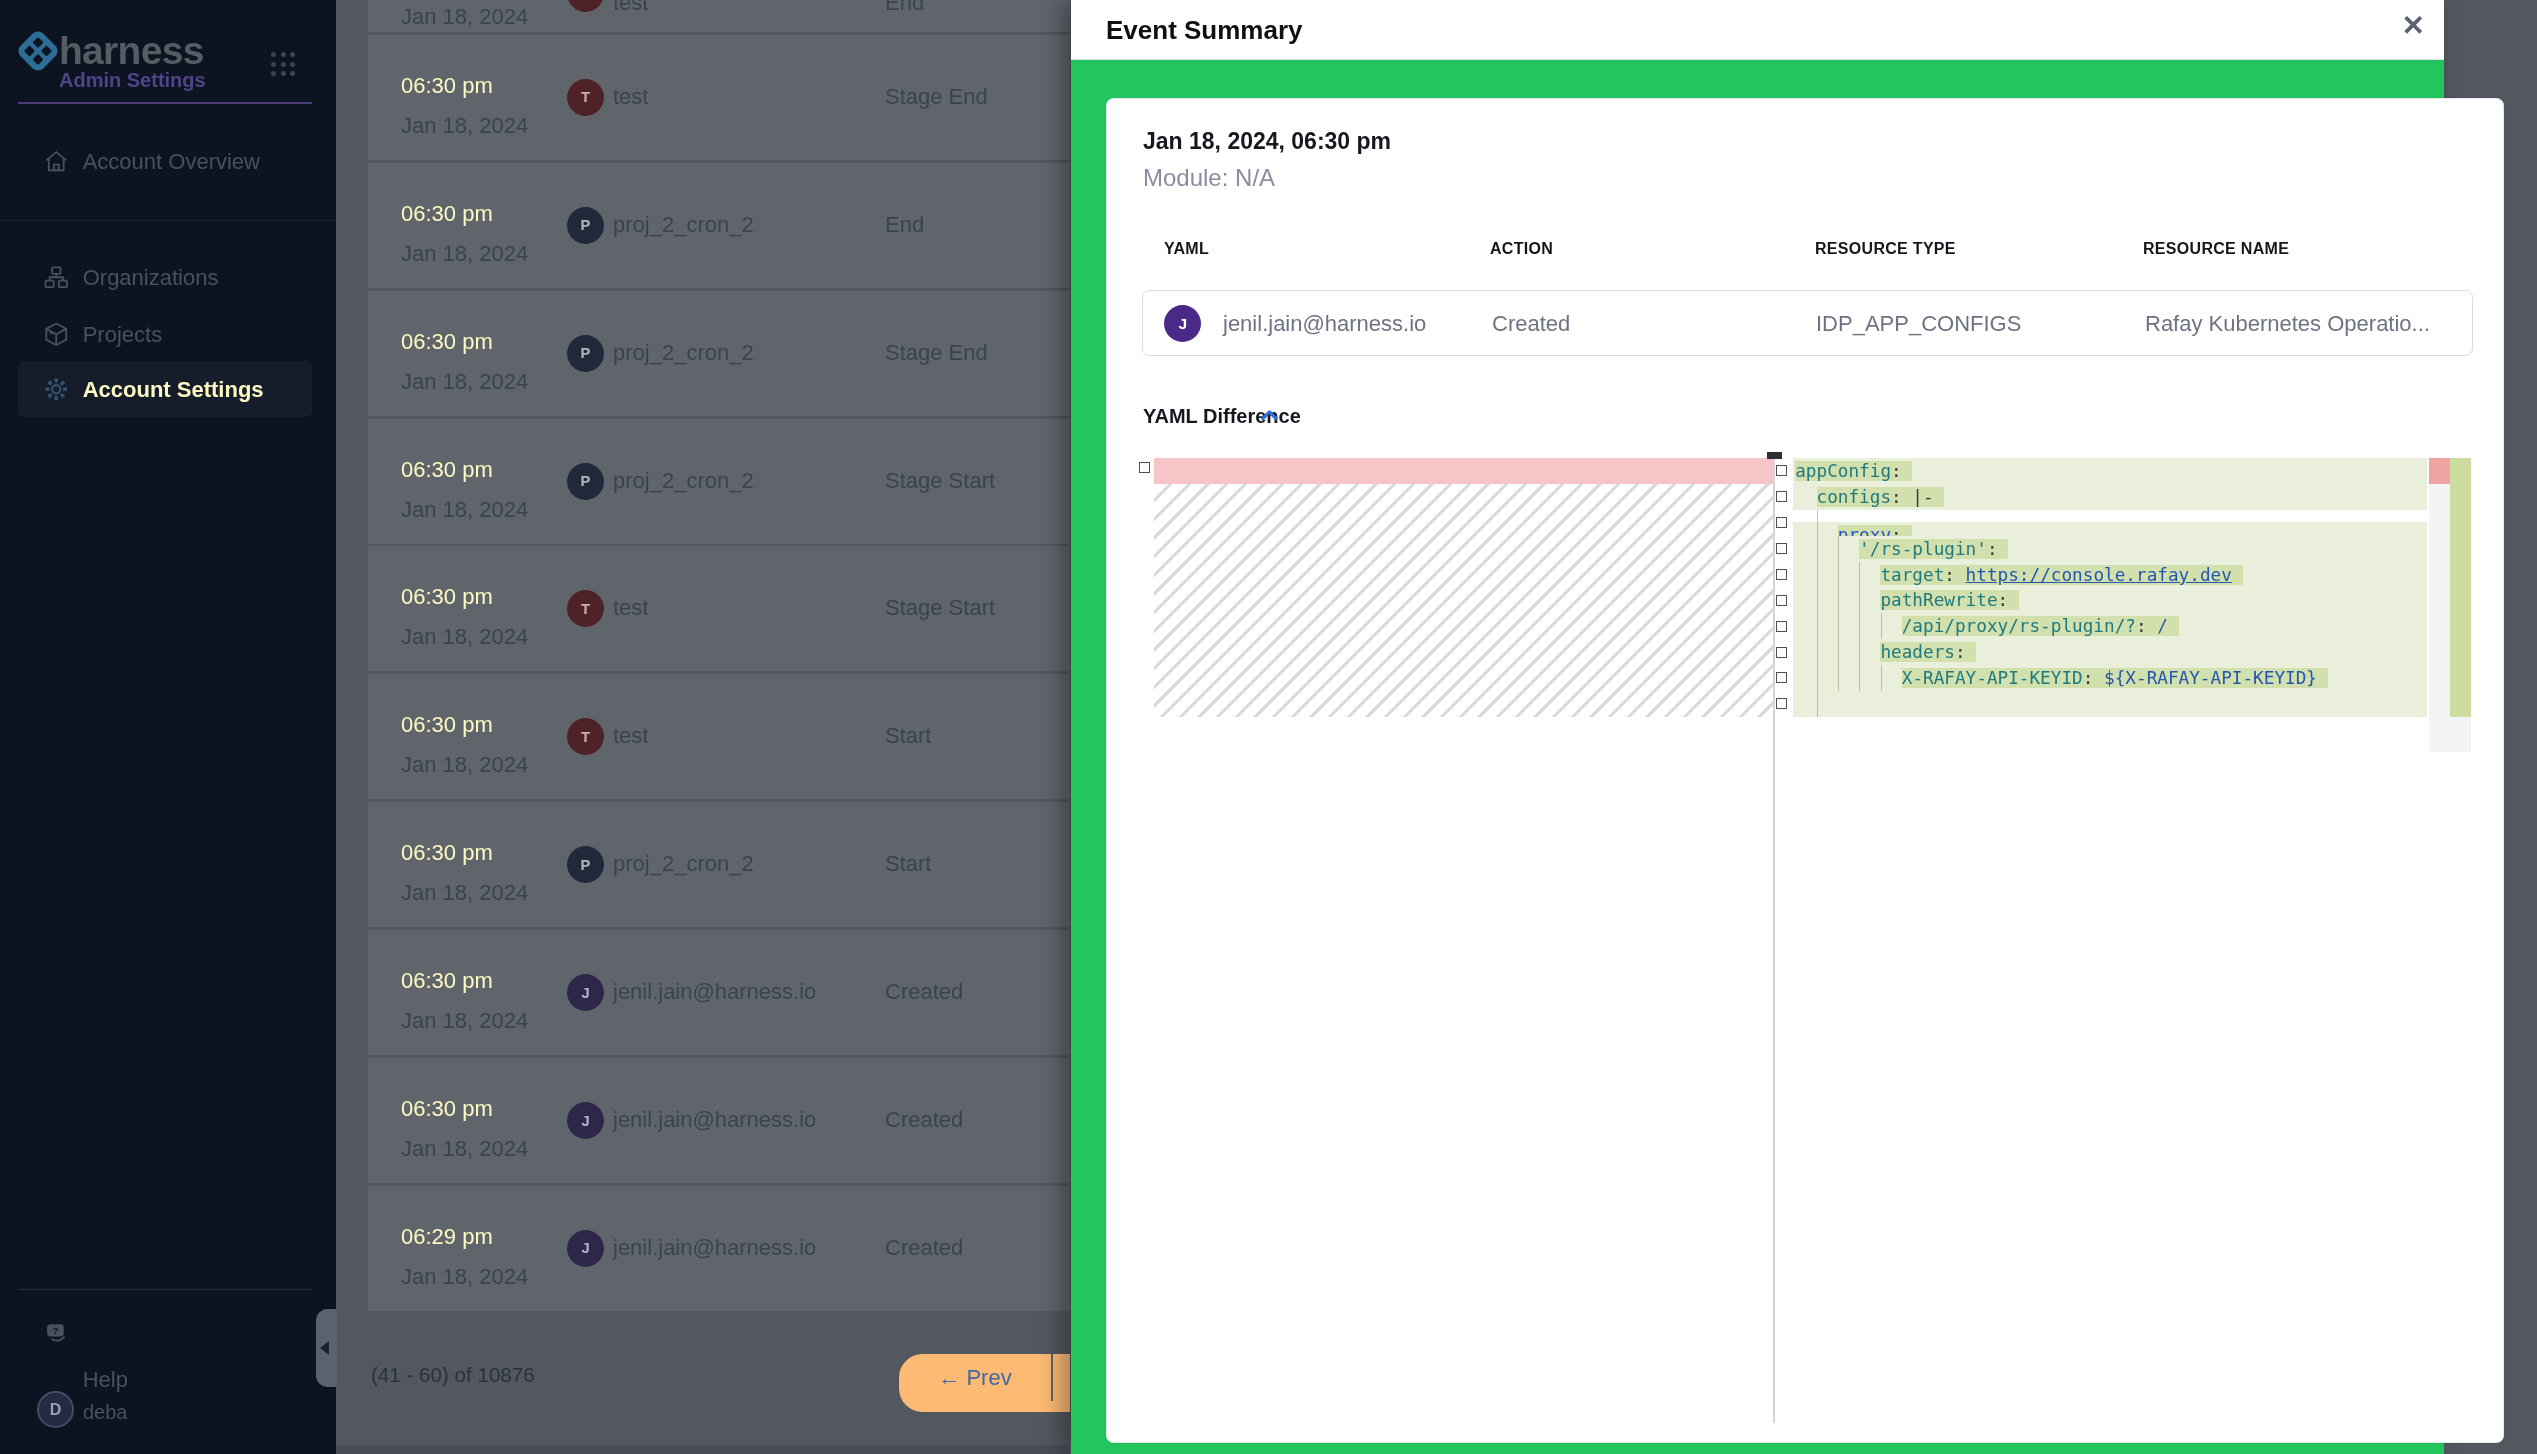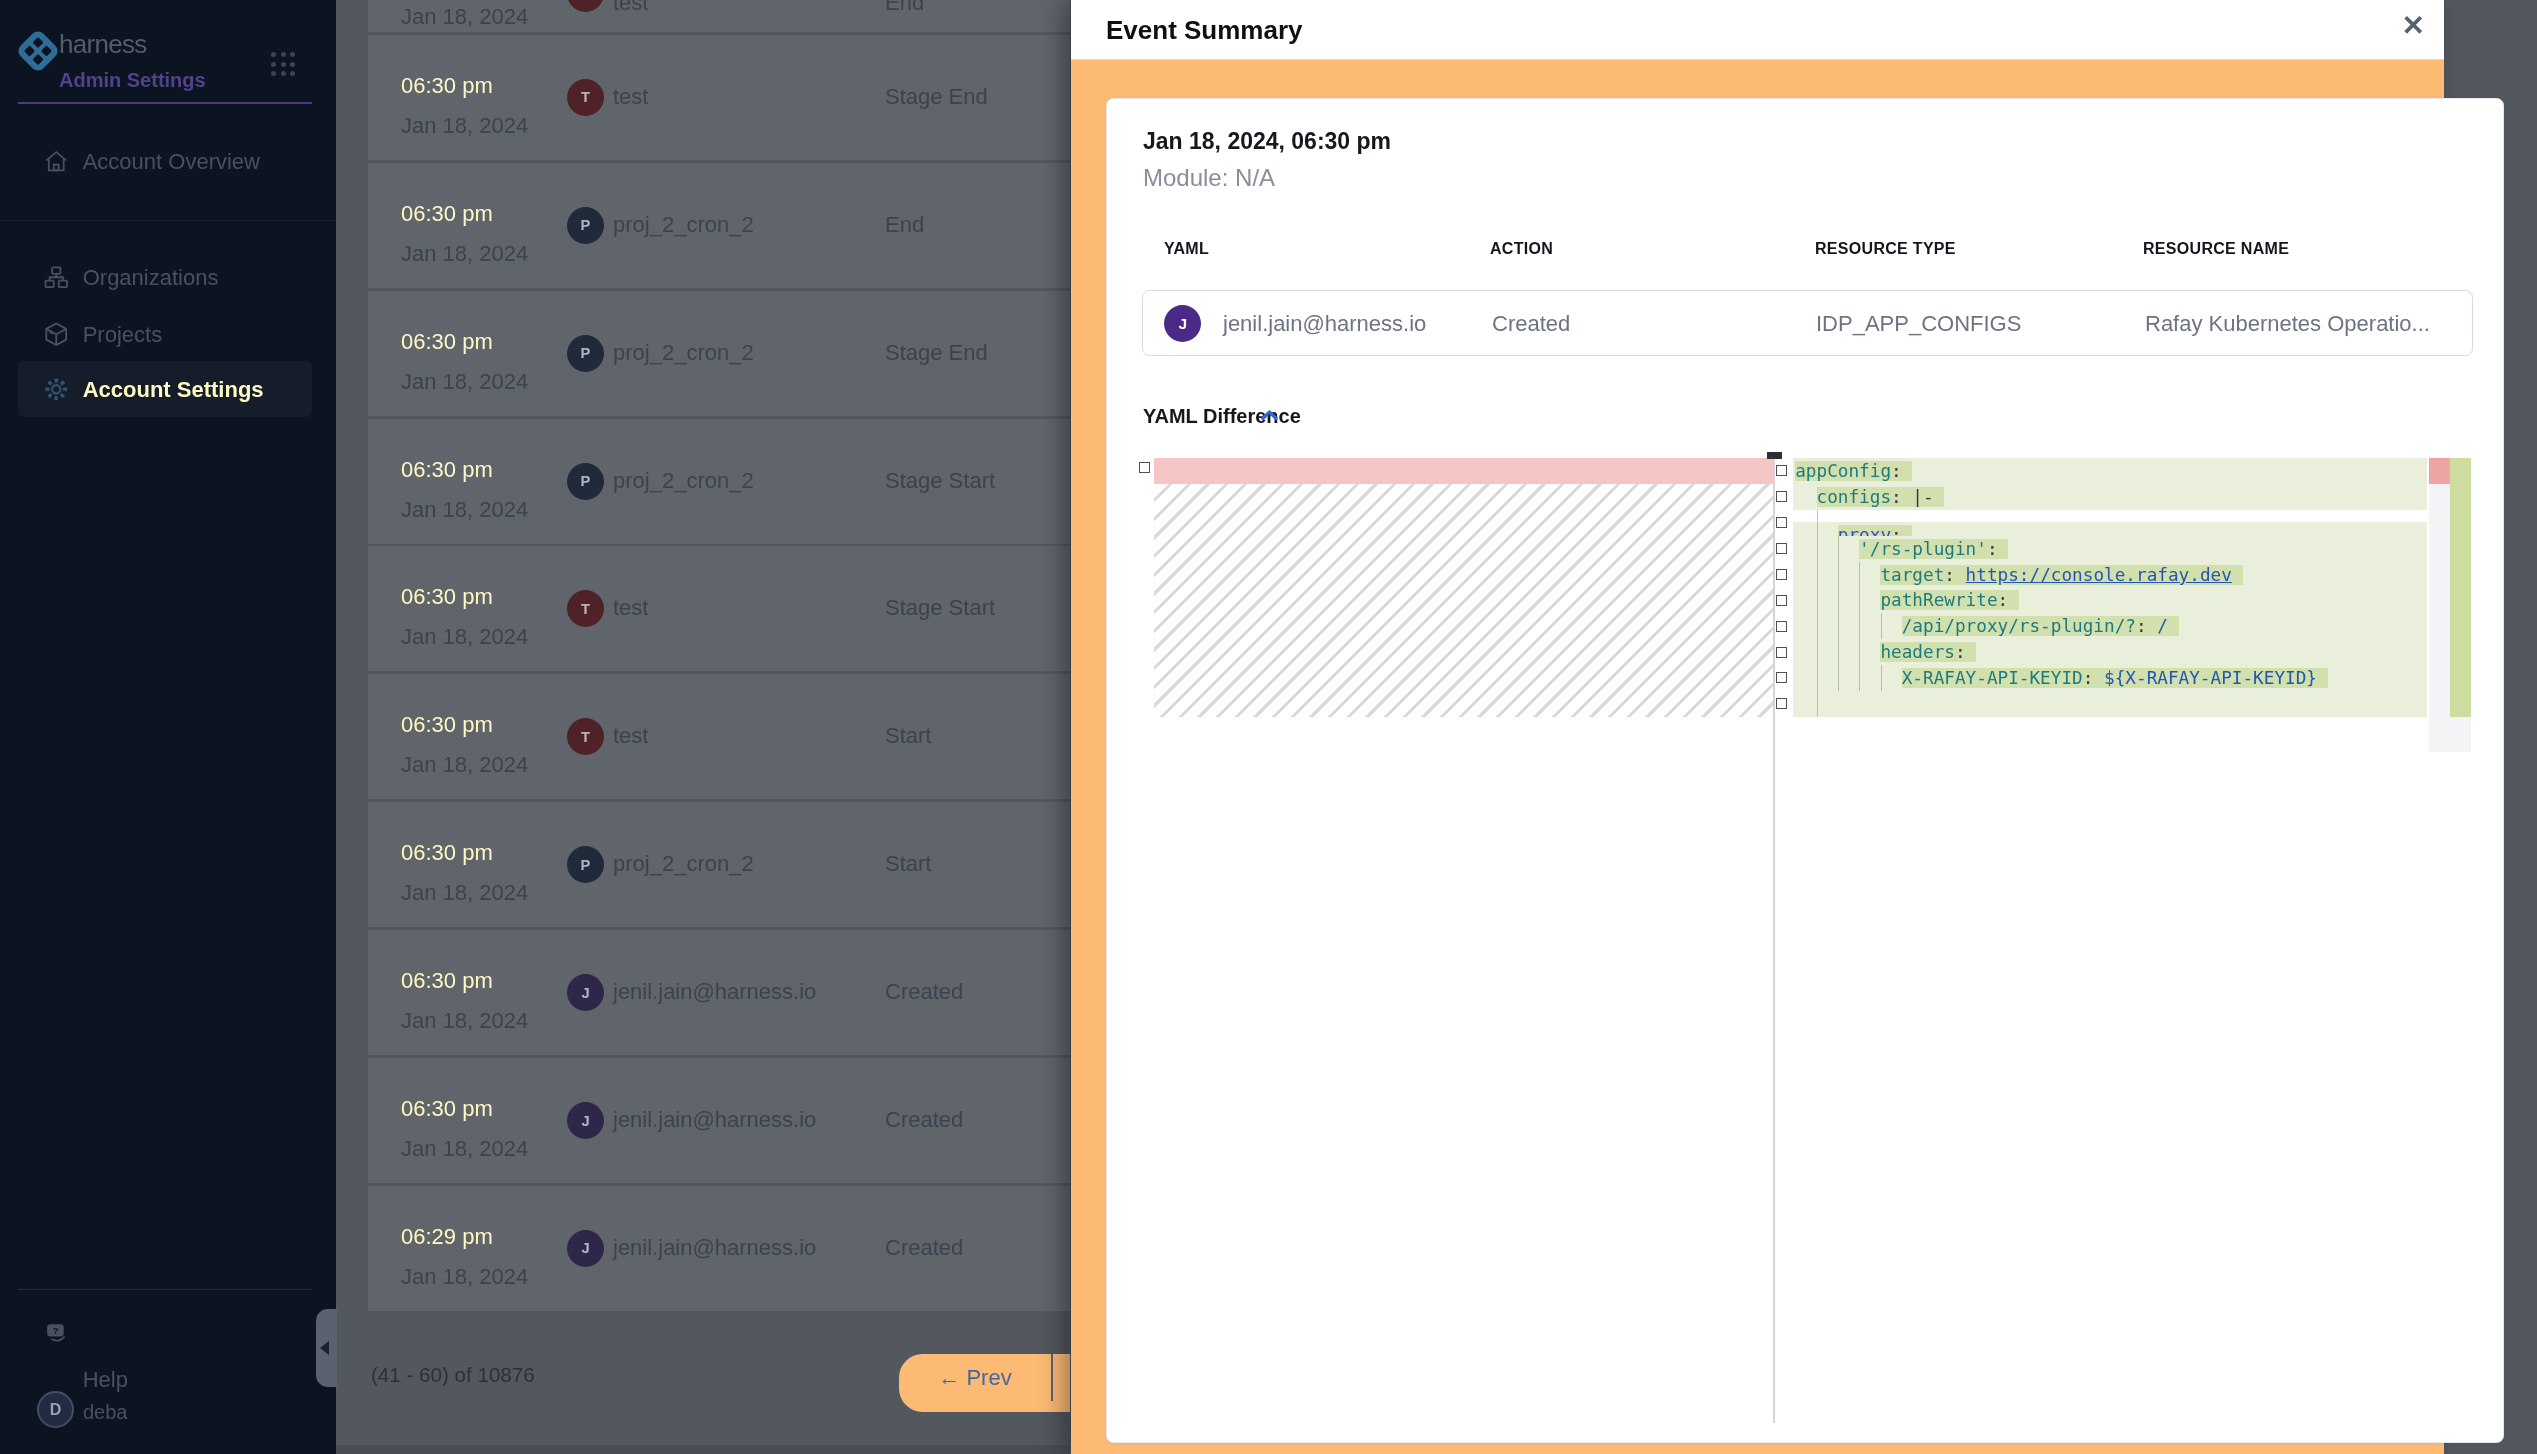--- a/index.html
+++ b/index.html
@@ -6,21 +6,21 @@
   *{box-sizing:border-box;}
   .stage{position:relative;width:2538px;height:1454px;overflow:hidden;
          font-family:"Liberation Sans",sans-serif;}
 
   
   .sidebar{position:absolute;left:0;top:0;width:336px;height:1454px;background:#0c1421;z-index:2;}
   .logo-mark{position:absolute;left:22px;top:35px;width:32px;height:32px;background:#2e6e96;
              border-radius:7.4px;transform:rotate(45deg);display:grid;grid-template-columns:1fr 1fr;
              gap:3.7px;padding:5.9px;}
   .logo-mark div{background:#0c1421;border-radius:1.5px;}
-  .logo-word{position:absolute;left:59px;top:29px;font-size:26px;font-weight:400;color:#565c64;letter-spacing:-0.7px;}
+  .logo-word{position:absolute;left:59px;top:29px;font-size:39px;font-weight:700;color:#565c64;letter-spacing:-0.7px;}
   .logo-sub{position:absolute;left:59px;top:69px;font-size:20px;font-weight:600;color:#50438a;}
   .grid-icon{position:absolute;left:271px;top:52px;display:grid;grid-template-columns:repeat(3,5.2px);
              grid-template-rows:repeat(3,5.2px);gap:4.4px;cursor:pointer;}
   .grid-icon span{background:#3c4452;border-radius:50%;}
   .side-div1{position:absolute;left:17.7px;top:102px;width:294px;height:2.2px;background:#4a3d7a;}
   .side-div2{position:absolute;left:0;top:220px;width:336px;height:0.7px;background:#182031;}
   .side-div3{position:absolute;left:17.7px;top:1289px;width:294px;height:0.7px;background:#242d3d;}
   .nav-item{position:absolute;left:17.7px;width:294px;height:47px;color:#49515f;cursor:pointer;}
   .nav-item .nico{position:absolute;left:25px;top:10.3px;width:26.5px;height:26.5px;}
   .nav-item .nico svg{width:26.5px;height:26.5px;display:block;}
@@ -61,21 +61,21 @@
   .pg-chips{position:absolute;left:563px;top:1354px;width:206px;height:58px;background:#fdba74;
             border-radius:23.6px;overflow:hidden;text-align:center;}
   .pg-prev{position:absolute;left:0;top:0;width:152px;height:47px;color:#3f69a6;font-size:22px;
            display:flex;align-items:center;justify-content:center;cursor:pointer;}
   .pg-sep{position:absolute;left:152px;top:0;width:1.5px;height:47px;background:#5d636b;}
   .pg-page{position:absolute;left:159px;top:0;width:47px;height:47px;color:#3f69a6;font-size:22px;
            display:flex;align-items:center;justify-content:center;cursor:pointer;}
   .bottom-strip{position:absolute;left:0;top:1445px;width:734px;height:9.6px;background:#484d54;}
 
   
-  .drawer{position:absolute;left:1071px;top:0;width:1373px;height:1454px;background:#fdba74;z-index:4;
+  .drawer{position:absolute;left:1071px;top:0;width:1373px;height:1454px;background:#22c55e;z-index:4;
           box-shadow:-8.8px 0 23.6px rgba(0,0,0,.35);}
   .dr-header{position:absolute;left:0;top:0;width:100%;height:60px;background:#fff;border-bottom:1.5px solid #dcdce6;}
   .dr-title{position:absolute;left:35px;top:14.7px;font-size:26px;font-weight:700;color:#0f0f16;}
   .dr-close{position:absolute;right:19px;top:11.8px;font-size:28px;color:#57616f;font-weight:700;cursor:pointer;line-height:1;}
   .card{position:absolute;left:35px;top:98px;width:1398px;height:1345px;background:#fff;border:0.7px solid #e7e7f0;
         border-radius:7.4px;box-shadow:0 0.7px 2.9px rgba(40,40,70,.06);}
   .ev-date{position:absolute;left:36px;top:29px;font-size:23px;font-weight:700;color:#17171f;}
   .ev-module{position:absolute;left:36px;top:65px;font-size:24px;color:#8c8c9f;text-align:center;}
   .col-h{position:absolute;top:141px;font-size:16px;font-weight:700;color:#15151d;letter-spacing:0.3px;}
   .ev-row{position:absolute;left:35px;top:191px;width:1331px;height:66px;border:1.5px solid #d9d9e6;border-radius:7.4px;cursor:pointer;}

